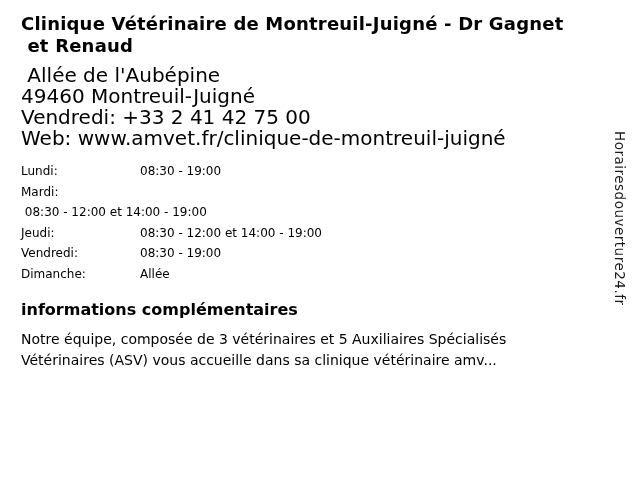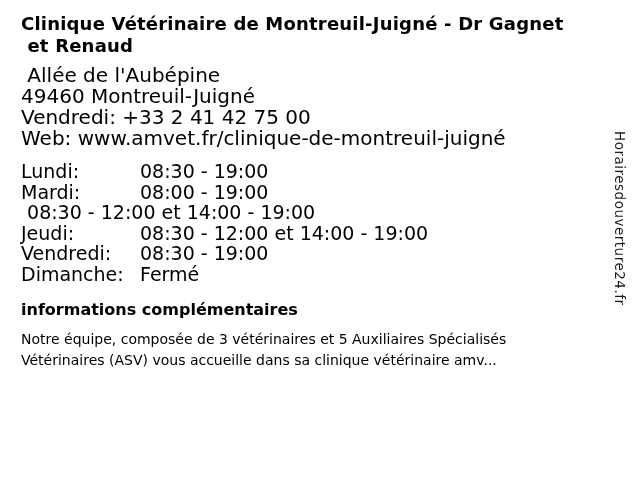--- a/index.html
+++ b/index.html
@@ -36,21 +36,21 @@
   }
   .section-heading {
     margin: 0;
     font-size: 16px;
     line-height: 20px;
     font-weight: bold;
   }
   .hours-heading { margin-top: 12px; }
   .hours {
     margin-top: 12px;
-    font-size: 19px;
+    font-size: 12px;
     line-height: 20.5px;
   }
   .hrow { display: flex; }
   .day {
     width: 119px;
     flex: 0 0 119px;
     white-space: pre;
   }
   .time { white-space: pre; }
   .info-heading { margin-top: 16px; }
@@ -88,36 +88,35 @@
   </div>
 
 
   <div class="hours">
     <div class="hrow">
       <span class="day">Lundi:</span>
         <span class="time">08:30 - 19:00</span>
     </div>
     <div class="hrow">
       <span class="day">Mardi:</span>
-        <span class="time">08:00 - 19:00</span>
     </div>
     <div class="hrow">
         <span class="time"> 08:30 - 12:00 et 14:00 - 19:00</span>
     </div>
     <div class="hrow">
       <span class="day">Jeudi:</span>
         <span class="time">08:30 - 12:00 et 14:00 - 19:00</span>
     </div>
     <div class="hrow">
       <span class="day">Vendredi:</span>
         <span class="time">08:30 - 19:00</span>
     </div>
     <div class="hrow">
       <span class="day">Dimanche:</span>
-        <span class="time">Fermé</span>
+        <span class="time">Allée</span>
     </div>
   </div>
 
   <h2 class="section-heading info-heading">informations complémentaires</h2>
 
   <div class="info">
     <span class="line">Notre équipe, composée de 3 vétérinaires et 5 Auxiliaires Spécialisés</span>
     <span class="line">Vétérinaires (ASV) vous accueille dans sa clinique vétérinaire amv...</span>
   </div>
 

